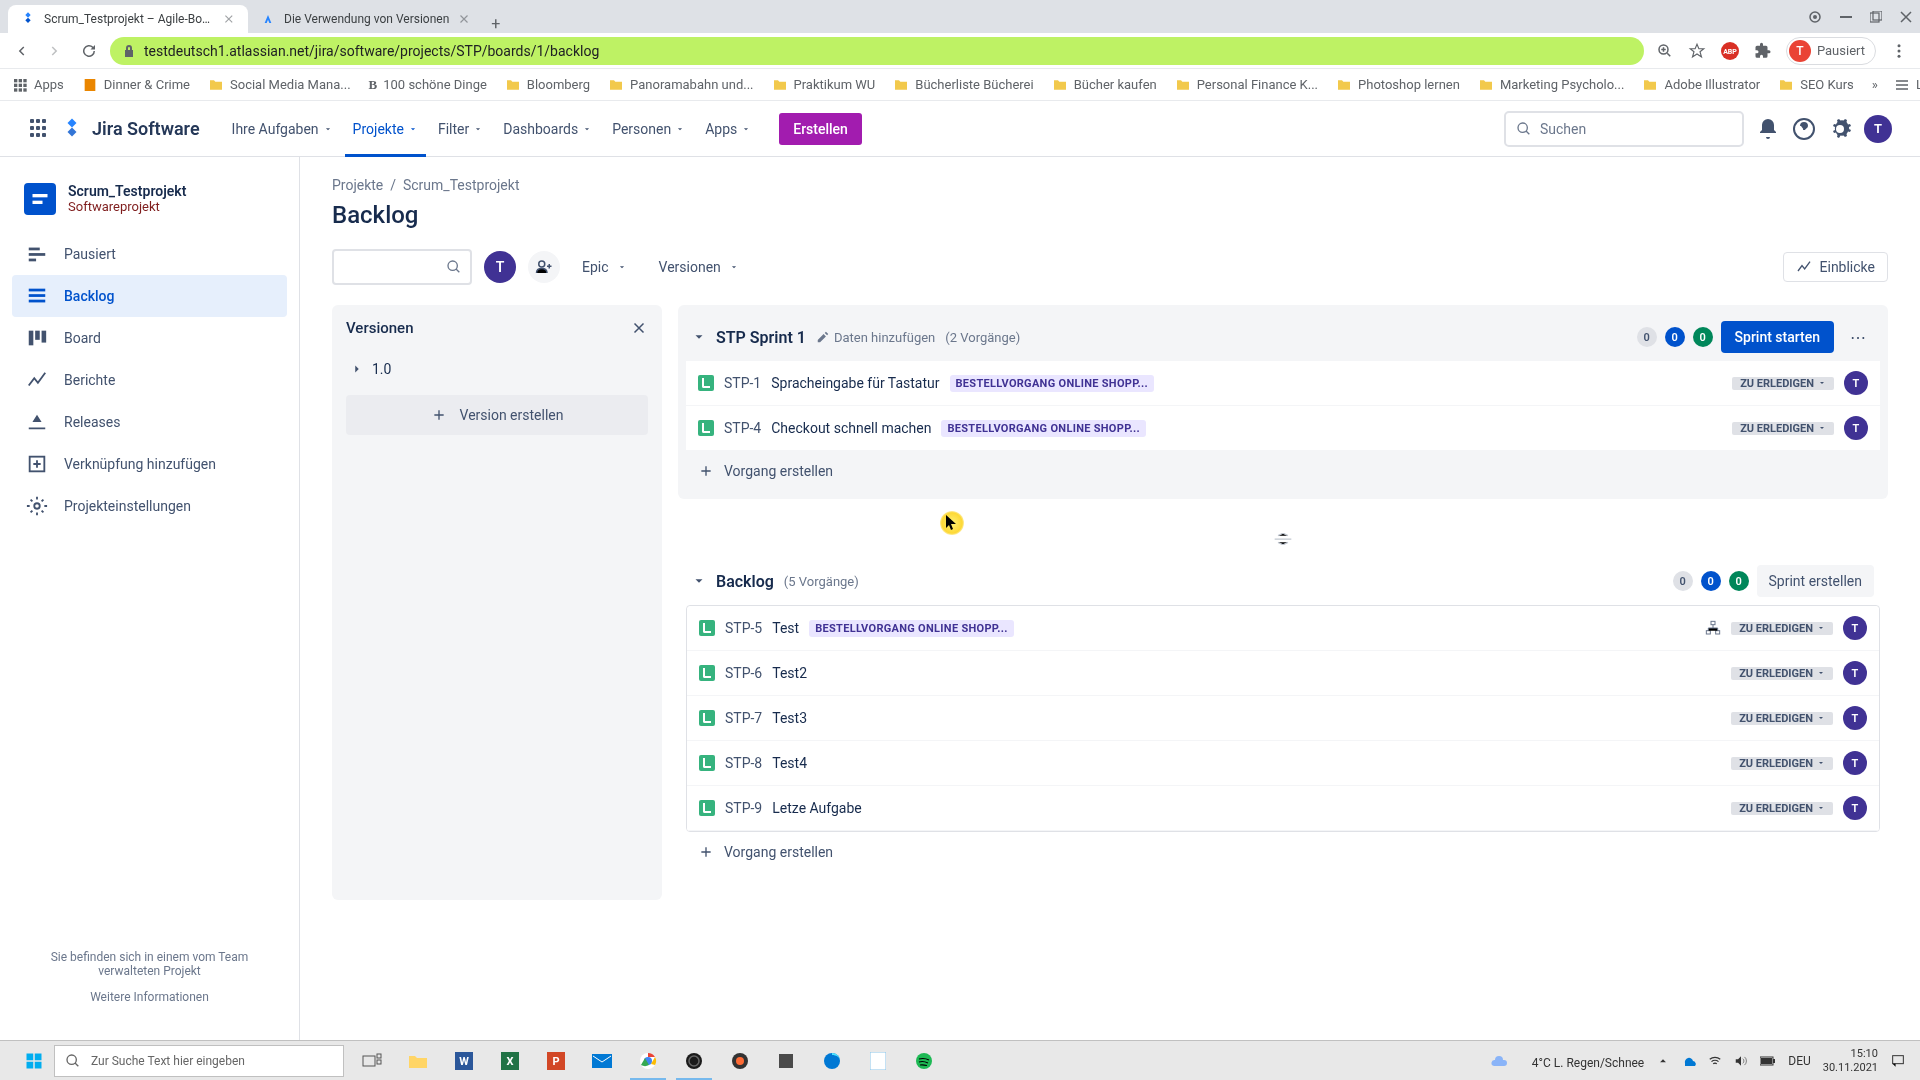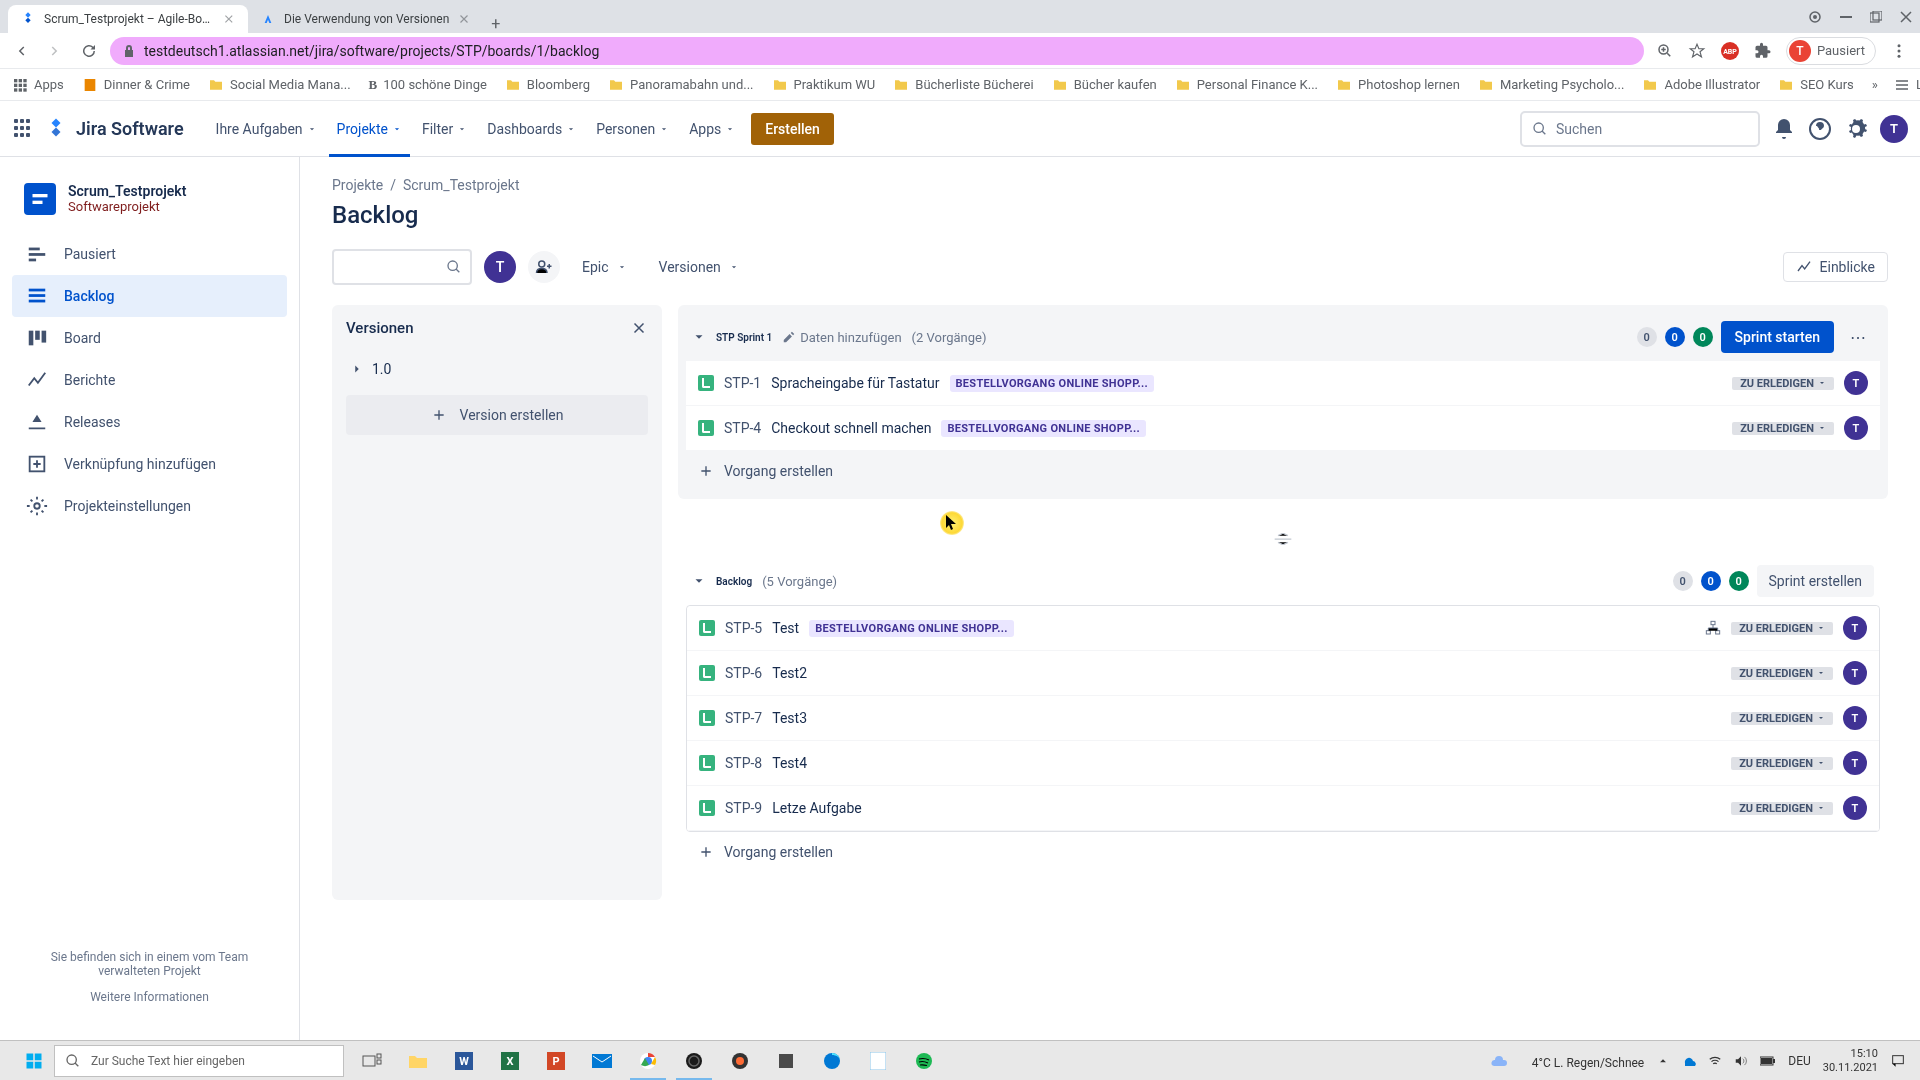--- a/index.html
+++ b/index.html
@@ -9,42 +9,42 @@
 .tab{display:flex;align-items:center;height:28px;padding:0 12px;font-size:12px;border-radius:8px 8px 0 0;gap:8px;max-width:240px;position:relative}
 .tab.active{background:#fff}
 .tab-favicon{width:16px;height:16px;flex-shrink:0}
 .tab-title{white-space:nowrap;overflow:hidden;text-overflow:ellipsis;color:#3c4043}
 .tab-close{width:14px;height:14px;opacity:.6}
 .new-tab{margin-left:8px;color:#5f6368}
 .window-controls{position:absolute;right:8px;display:flex;gap:18px;align-items:center;color:#5f6368}
 .addr-bar{height:36px;background:#fff;border-bottom:1px solid #e8eaed;display:flex;align-items:center;padding:0 12px;gap:12px}
 .nav-btns{display:flex;gap:16px;color:#5f6368}
 .nav-btns svg{width:18px;height:18px}
-.url-box{flex:1;display:flex;align-items:center;height:28px;background:#f0abfc;border-radius:14px;padding:0 12px;gap:8px;font-size:14px;color:#202124}
+.url-box{flex:1;display:flex;align-items:center;height:28px;background:#bef264;border-radius:14px;padding:0 12px;gap:8px;font-size:14px;color:#202124}
 .addr-right{display:flex;align-items:center;gap:14px;color:#5f6368}
 .paused-pill{display:flex;align-items:center;gap:6px;border:1px solid #dadce0;border-radius:16px;padding:2px 10px 2px 2px;font-size:13px}
 .paused-avatar{width:22px;height:22px;border-radius:50%;background:#ea4335;color:#fff;display:flex;align-items:center;justify-content:center;font-size:12px;font-weight:500}
 .bm-bar{height:32px;background:#fff;border-bottom:1px solid #e8eaed;display:flex;align-items:center;padding:0 12px;gap:18px;font-size:13px;color:#5f6368}
 .bm{display:flex;align-items:center;gap:6px;white-space:nowrap}
 .bm-ico{width:16px;height:16px}
 .bm-folder{color:#f2c94c}
 .bm-right{margin-left:auto;display:flex;align-items:center;gap:16px}
 
-.jira-header{height:56px;border-bottom:1px solid #dfe1e6;display:flex;align-items:center;padding:0 12px;gap:8px}
+.jira-header{height:56px;border-bottom:1px solid #dfe1e6;display:flex;align-items:center;padding:0 28px;gap:8px}
 .app-switcher{width:24px;height:24px;display:flex;flex-wrap:wrap;gap:2px;padding:2px}
 .app-switcher span{width:4px;height:4px;background:#42526e;border-radius:1px}
 .jira-logo{display:flex;align-items:center;gap:8px;margin-right:16px}
 .jira-logo-icon{width:24px;height:24px}
 .jira-logo-text{font-size:18px;font-weight:600;color:#253858}
 .nav-items{display:flex;gap:4px}
 .nav-item{padding:8px 8px;font-size:14px;color:#42526e;display:flex;align-items:center;gap:4px;cursor:pointer;border-radius:3px;position:relative}
 .nav-item.active{color:#0052cc}
 .nav-item.active::after{content:"";position:absolute;bottom:-12px;left:0;right:0;height:3px;background:#0052cc}
 .chev{width:10px;height:10px}
-.btn-primary{background:#a16207;color:#fff;padding:8px 14px;border-radius:3px;font-size:14px;font-weight:500;border:none;cursor:pointer;}
+.btn-primary{background:#a21caf;color:#fff;padding:8px 14px;border-radius:3px;font-size:14px;font-weight:500;border:none;cursor:pointer;margin-left:12px}
 .header-right{margin-left:auto;display:flex;align-items:center;gap:12px}
 .search-box{width:240px;height:36px;border:2px solid #dfe1e6;border-radius:5px;display:flex;align-items:center;padding:0 10px;gap:8px;color:#6b778c;font-size:14px}
 .hdr-icon{width:24px;height:24px;color:#42526e;cursor:pointer}
 .avatar{width:28px;height:28px;border-radius:50%;background:#403294;color:#fff;display:flex;align-items:center;justify-content:center;font-size:13px;font-weight:600}
 
 .layout{display:flex;height:calc(100% - 33px - 36px - 32px - 56px - 40px)}
 .sidebar{width:300px;border-right:1px solid #dfe1e6;padding:20px 12px;display:flex;flex-direction:column}
 .proj-header{display:flex;gap:12px;padding:6px 12px;margin-bottom:12px}
 .proj-icon{width:32px;height:32px;border-radius:4px;background:#0052cc;display:flex;align-items:center;justify-content:center}
 .proj-name{font-size:14px;font-weight:600;color:#172b4d}
@@ -71,21 +71,21 @@
 .vp-header{display:flex;justify-content:space-between;align-items:center;margin-bottom:14px}
 .vp-title{font-size:15px;font-weight:500;color:#172b4d}
 .vp-close{width:18px;height:18px;color:#42526e;cursor:pointer}
 .version-item{display:flex;align-items:center;gap:8px;padding:10px 4px;font-size:14px;color:#172b4d;cursor:pointer}
 .version-create{display:flex;align-items:center;justify-content:center;gap:13px;padding:12px;background:#ebecf0;border-radius:4px;font-size:14px;color:#42526e;cursor:pointer;margin-top:8px}
 
 .backlog-col{flex:1}
 .section{background:#f4f5f7;border-radius:6px;padding:8px;margin-bottom:20px}
 .section.nobg{background:transparent}
 .section-header{display:flex;align-items:center;gap:10px;padding:8px 6px}
-.sec-title{font-size:10px;font-weight:600;color:#172b4d}
+.sec-title{font-size:16px;font-weight:600;color:#172b4d}
 .sec-meta{font-size:13px;color:#6b778c}
 .add-dates{display:flex;align-items:center;gap:4px;font-size:13px;color:#6b778c;cursor:pointer}
 .sec-right{margin-left:auto;display:flex;align-items:center;gap:8px}
 .count-badge{min-width:20px;height:20px;border-radius:10px;display:flex;align-items:center;justify-content:center;font-size:11px;font-weight:600;padding:0 6px}
 .badge-grey{background:#dfe1e6;color:#42526e}
 .badge-blue{background:#0052cc;color:#fff}
 .badge-green{background:#00875a;color:#fff}
 .btn-start{background:#0052cc;color:#fff;padding:8px 14px;border-radius:4px;font-size:14px;font-weight:500;border:none;cursor:pointer}
 .btn-ghost{background:#f4f5f7;color:#42526e;padding:8px 12px;border-radius:4px;font-size:14px;border:none;cursor:pointer}
 .more-btn{width:32px;height:32px;border-radius:4px;background:#f4f5f7;display:flex;align-items:center;justify-content:center;cursor:pointer;color:#42526e}

